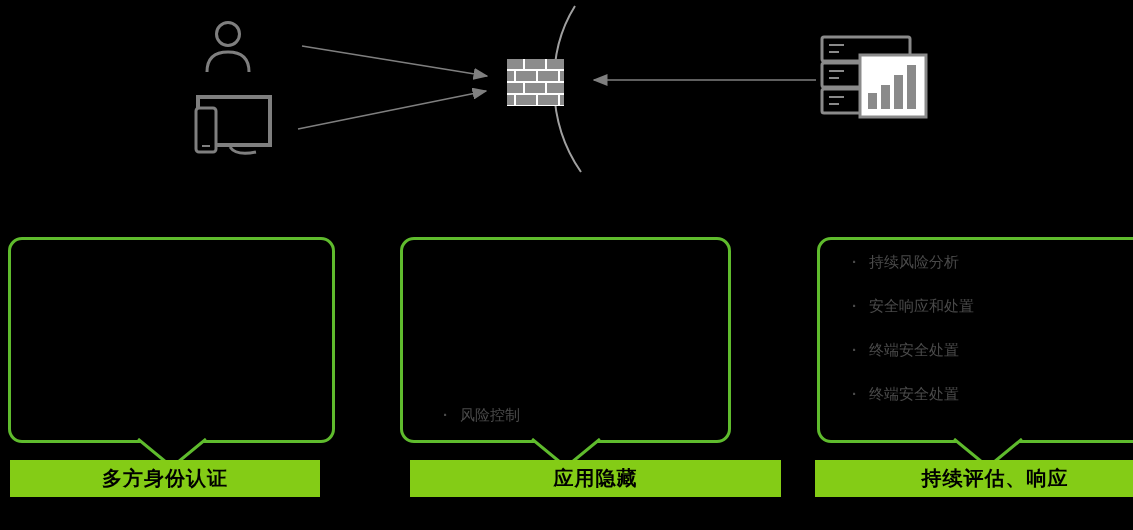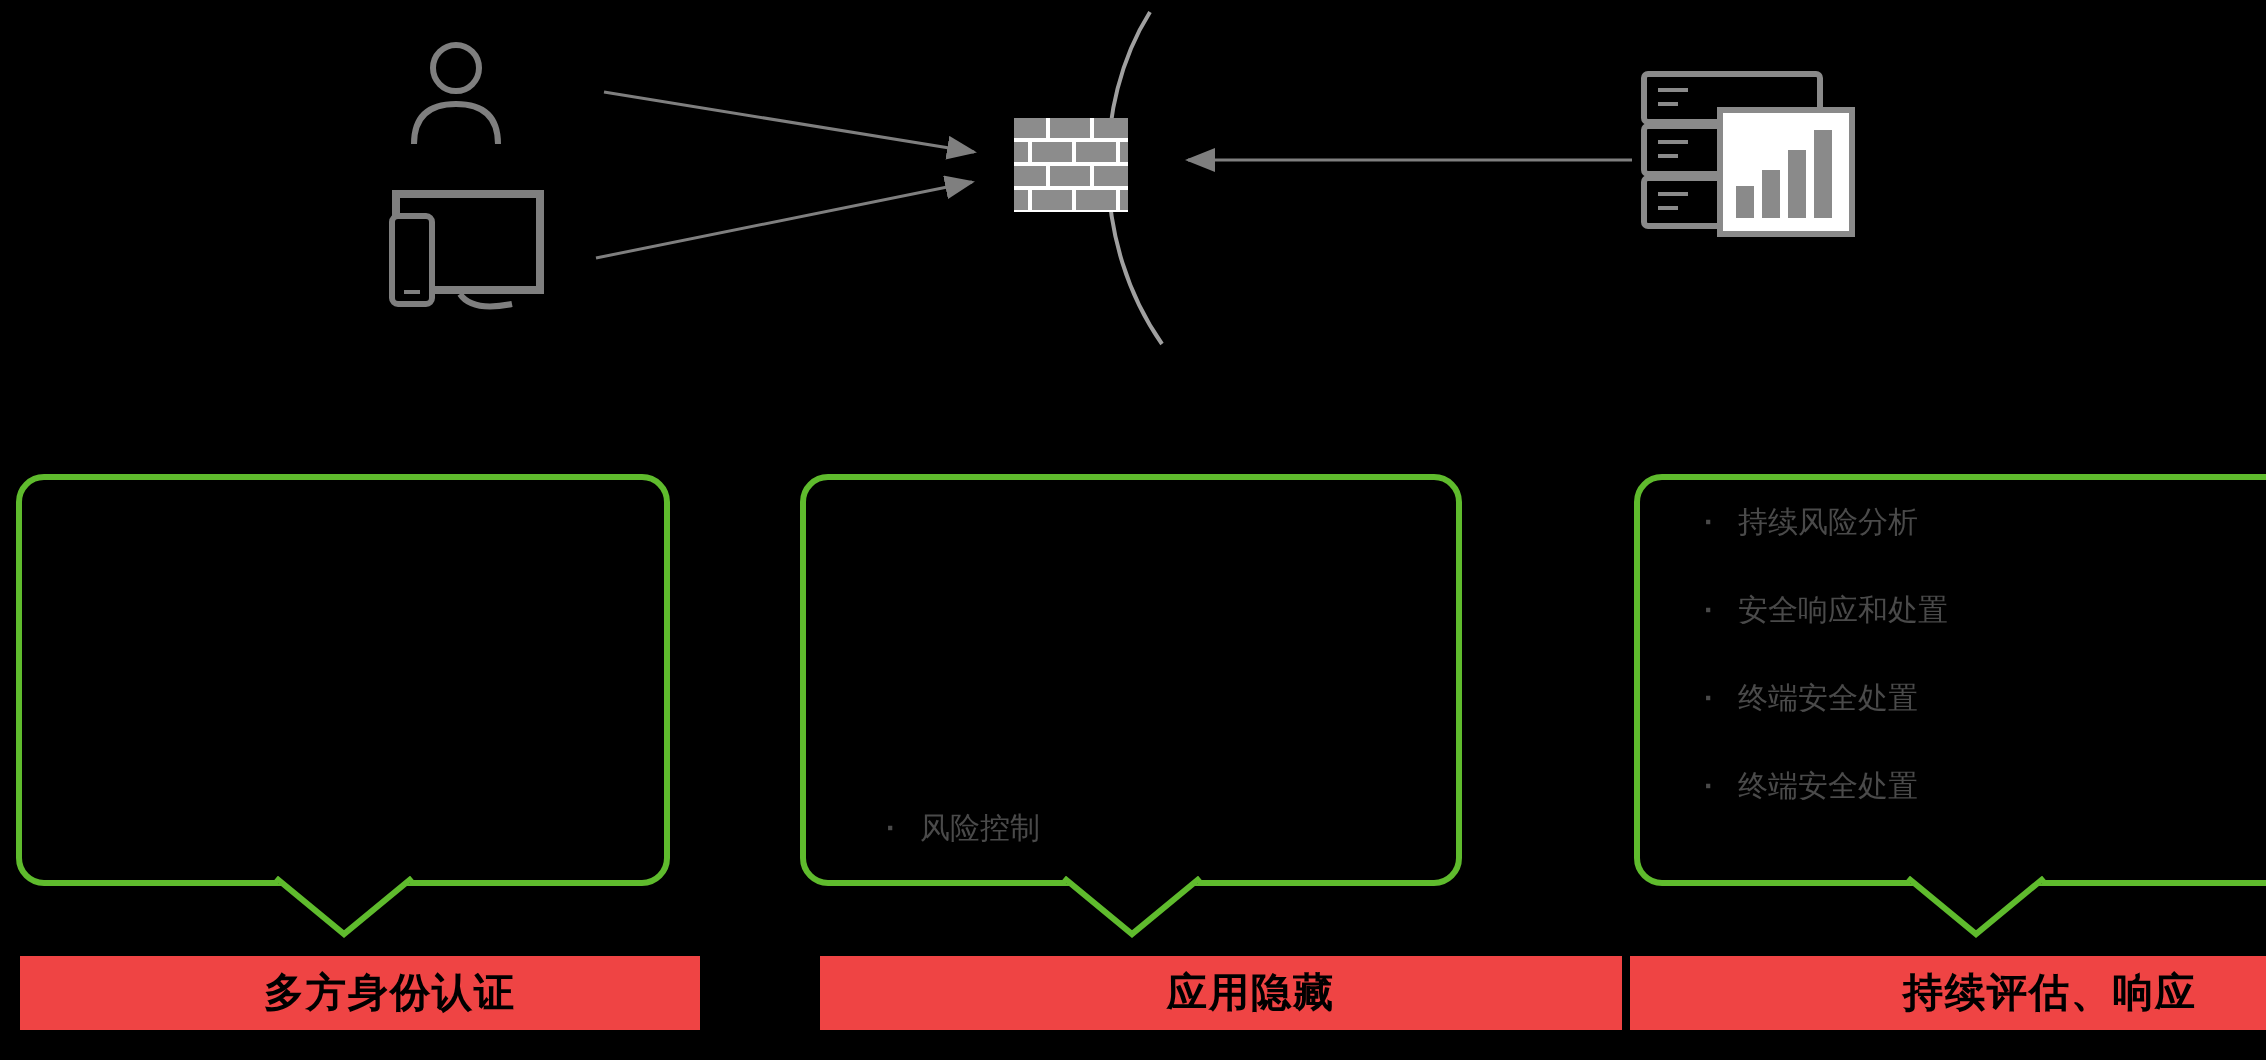--- a/index.html
+++ b/index.html
@@ -11,23 +11,23 @@
   .icon{position:absolute;}
   .bubble{
     position:absolute;top:237px;height:206px;box-sizing:border-box;
     border:3px solid #5FBB2D;border-radius:14px;background:#000;
   }
   .bubble-1{left:8px;width:327px;}
   .bubble-2{left:400px;width:331px;}
   .bubble-3{left:817px;width:342px;}
   .tail{position:absolute;left:50%;transform:translateX(-50%);bottom:-30px;}
   .banner{
-    position:absolute;top:478px;height:37px;background:#ef4444;
+    position:absolute;top:460px;height:37px;background:#84cc16;
     color:#000;font-weight:bold;font-size:20px;letter-spacing:1px;
-    display:flex;align-items:center;justify-content:center;padding-left:30px;
+    display:flex;align-items:center;justify-content:center;
   }
   .banner-1{left:10px;width:310px;}
   .banner-2{left:410px;width:371px;}
   .banner-3{left:815px;width:360px;}
   .bullets{list-style:none;margin:0;color:#4A4A4A;font-size:15px;line-height:18px;}
   .bullets li{display:flex;align-items:center;margin-bottom:26px;}
   .bullets li::before{content:"·";margin-right:12px;font-weight:bold;}
   .bubble-3 .bullets{padding:13px 8px 0 32px;}
   .bubble-2 .bullets{padding:166px 8px 0 40px;}
   .bubble-1 .bullets{padding:13px 8px 0 32px;}

